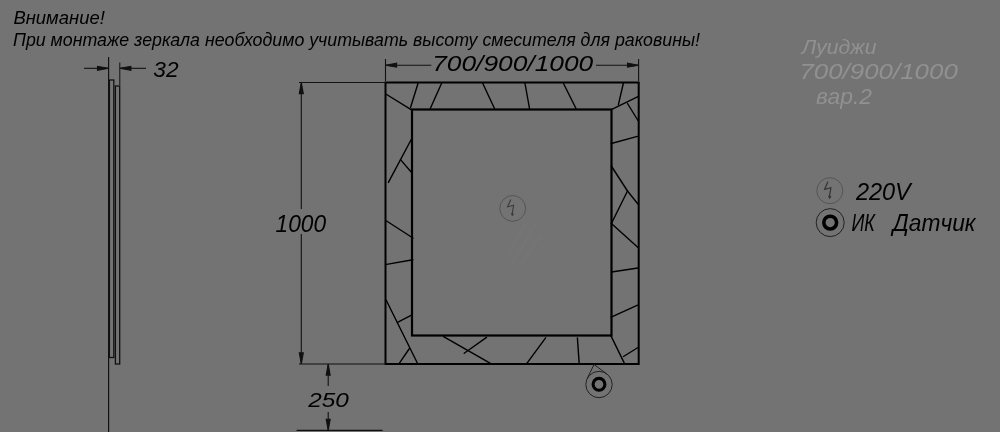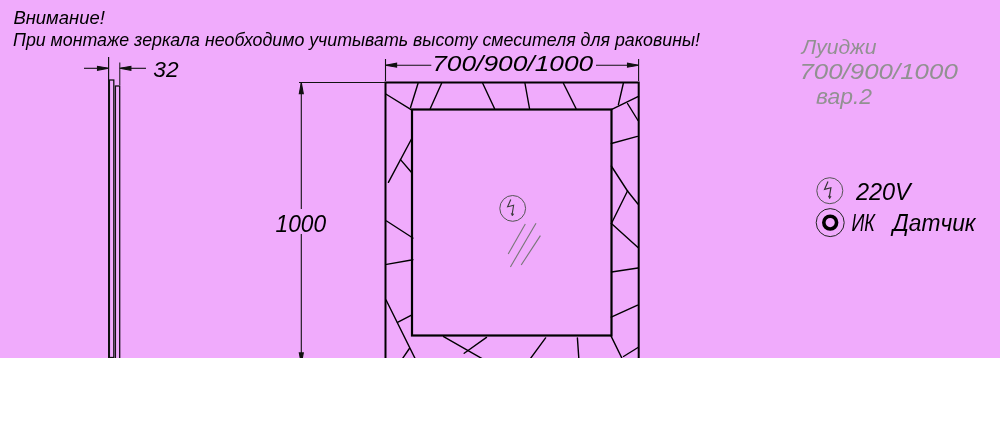--- a/index.html
+++ b/index.html
@@ -1,16 +1,16 @@
 <!DOCTYPE html>
 <html><head>
 <meta charset="utf-8">
 <style>
   html,body{margin:0;padding:0;background:#ffffff;}
-  #page{position:relative;width:1000px;height:358px;background:#f0abfc;overflow:hidden;}
+  #page{position:relative;width:1000px;height:432px;background:#737373;overflow:hidden;}
   svg text{font-family:"Liberation Sans",sans-serif;font-style:italic;}
 </style>
 </head>
 <body>
 <div id="page">
 <svg width="1000" height="435" viewBox="0 0 1000 435" xmlns="http://www.w3.org/2000/svg">
   <defs></defs>
 
   <text x="13.4" y="23.6" font-size="19" fill="#000000" textLength="91.4" lengthAdjust="spacingAndGlyphs">Внимание!</text>
 

